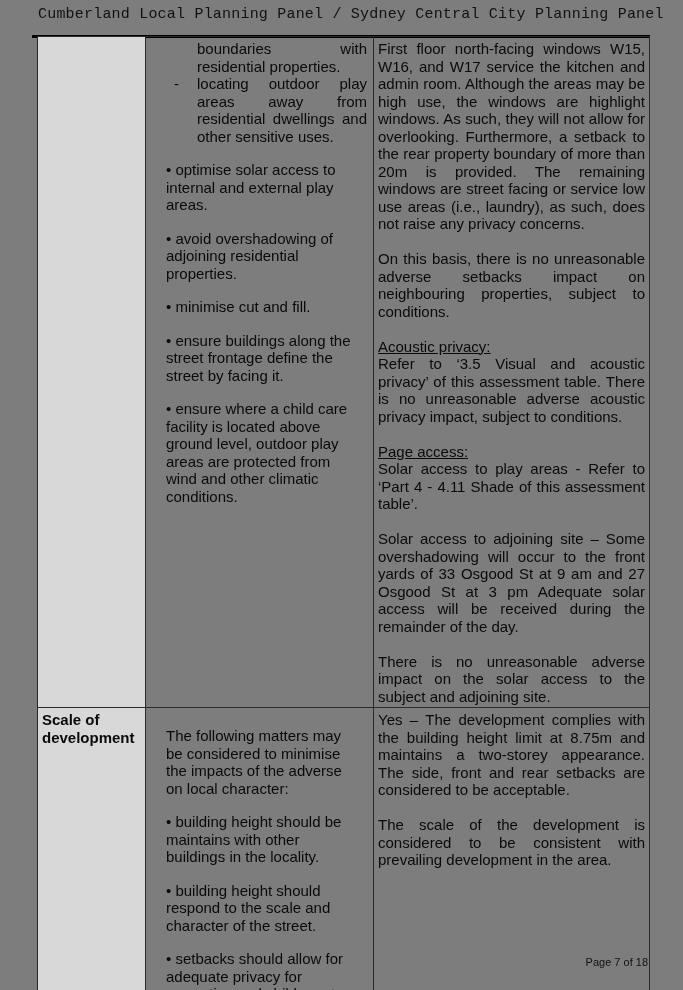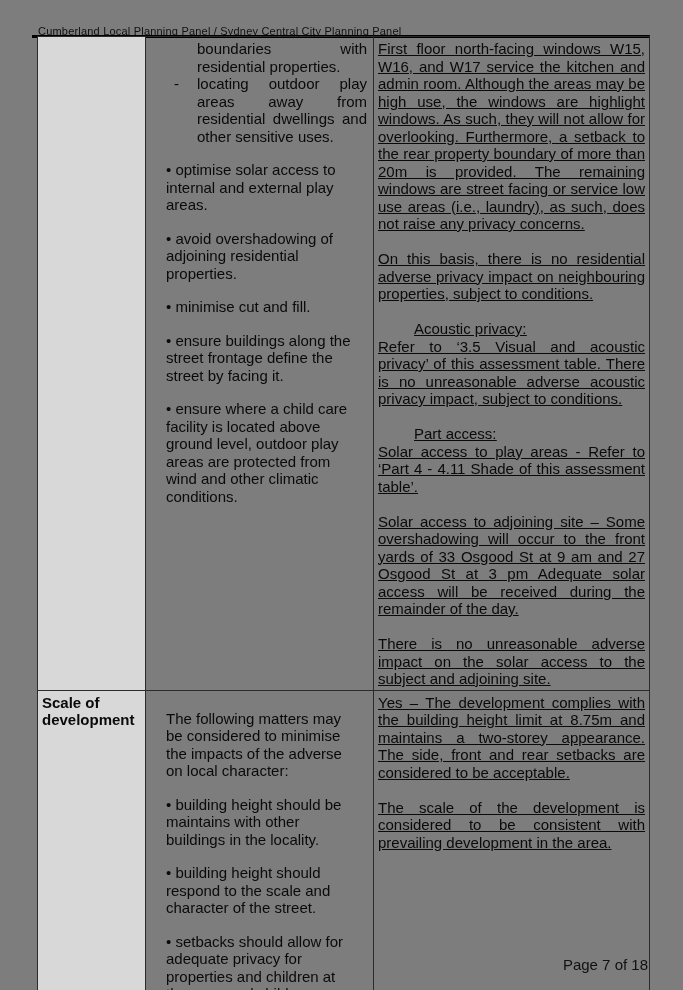--- a/index.html
+++ b/index.html
@@ -16,24 +16,25 @@
     height: 990px;
     background: var(--page-bg);
     font-family: "Liberation Sans", sans-serif;
     color: var(--text);
     position: relative;
     overflow: hidden;
   }
   .header {
     position: absolute;
     left: 38px;
-    top: 25px;
-    font-size: 11px;
+    top: 6px;
+    font-size: 15px;
     letter-spacing: 0.2px;
     color: #111;
+    font-family: Liberation Mono, monospace;
   }
   .rule {
     position: absolute;
     left: 32px;
     top: 35px;
     width: 618px;
     height: 3px;
     background: var(--rule);
   }
   table.assess {
@@ -53,49 +54,49 @@
     color: var(--text);
   }
   td.label-cell {
     width: 99px;
     background: var(--label-bg);
     font-weight: bold;
     padding-left: 5px;
     margin-top: 8px;
   }
   td.crit-cell  { width: 219px; }
-  td.comment-cell { width: 267px; text-decoration: underline; }
+  td.comment-cell { width: 267px; }
   tr.row1 td { height: 630px; }
   tr.row2 td { height: 252px; }
 
   .hang {
     position: relative;
     padding-left: 47px;
     width: 170px;
     text-align: justify;
     margin: 0;
   }
   .hang .mk {
     position: absolute;
     left: 24px;
     top: 0;
     text-align: left;
   }
   p.bullet, p.plain { margin: 16px; }
   .para  { margin: 0 0 17.5px 0; }
   .para:last-child { margin-bottom: 0; }
   .just  { text-align: justify; }
-  .u     { text-decoration: underline; margin-left: 36px; }
+  .u     { text-decoration: underline; }
   .footer {
     position: absolute;
     left: 37px;
     top: 956px;
     width: 611px;
     text-align: right;
-    font-size: 15px;
+    font-size: 11px;
     color: #111;
   }
 </style>
 </head>
 <body>
 
 <div class="header">Cumberland Local Planning Panel / Sydney Central City Planning Panel</div>
 <div class="rule"></div>
 
 <table class="assess">
@@ -112,27 +113,27 @@
         <span class="mk">-</span><span>locating outdoor play areas away from residential dwellings and other sensitive uses.</span>
       </div>
       <p class="bullet">• optimise solar access to internal and external play areas.</p>
       <p class="bullet">• avoid overshadowing of adjoining residential properties.</p>
       <p class="bullet">• minimise cut and fill.</p>
       <p class="bullet">• ensure buildings along the street frontage define the street by facing it.</p>
       <p class="bullet">• ensure where a child care facility is located above ground level, outdoor play areas are protected from wind and other climatic conditions.</p>
     </td>
     <td class="comment-cell">
       <div class="para just">First floor north-facing windows W15, W16, and W17 service the kitchen and admin room. Although the areas may be high use, the windows are highlight windows. As such, they will not allow for overlooking. Furthermore, a setback to the rear property boundary of more than 20m is provided. The remaining windows are street facing or service low use areas (i.e., laundry), as such, does not raise any privacy concerns.</div>
-      <div class="para just">On this basis, there is no residential adverse privacy impact on neighbouring properties, subject to conditions.</div>
+      <div class="para just">On this basis, there is no unreasonable adverse setbacks impact on neighbouring properties, subject to conditions.</div>
       <div class="para">
         <div class="u">Acoustic privacy:</div>
         <div class="just">Refer to ‘3.5 Visual and acoustic privacy’ of this assessment table. There is no unreasonable adverse acoustic privacy impact, subject to conditions.</div>
       </div>
       <div class="para">
-        <div class="u">Part access:</div>
+        <div class="u">Page access:</div>
         <div class="just">Solar access to play areas - Refer to ‘Part 4 - 4.11 Shade of this assessment table’.</div>
       </div>
       <div class="para just">Solar access to adjoining site – Some overshadowing will occur to the front yards of 33 Osgood St at 9 am  and 27 Osgood St at 3 pm  Adequate solar access will be received during the remainder of the day.</div>
       <div class="para just">There is no unreasonable adverse impact on the solar access to the subject and adjoining site.</div>
     </td>
   </tr>
   <tr class="row2">
     <td class="label-cell">
       <span>Scale of development</span>
     </td>

